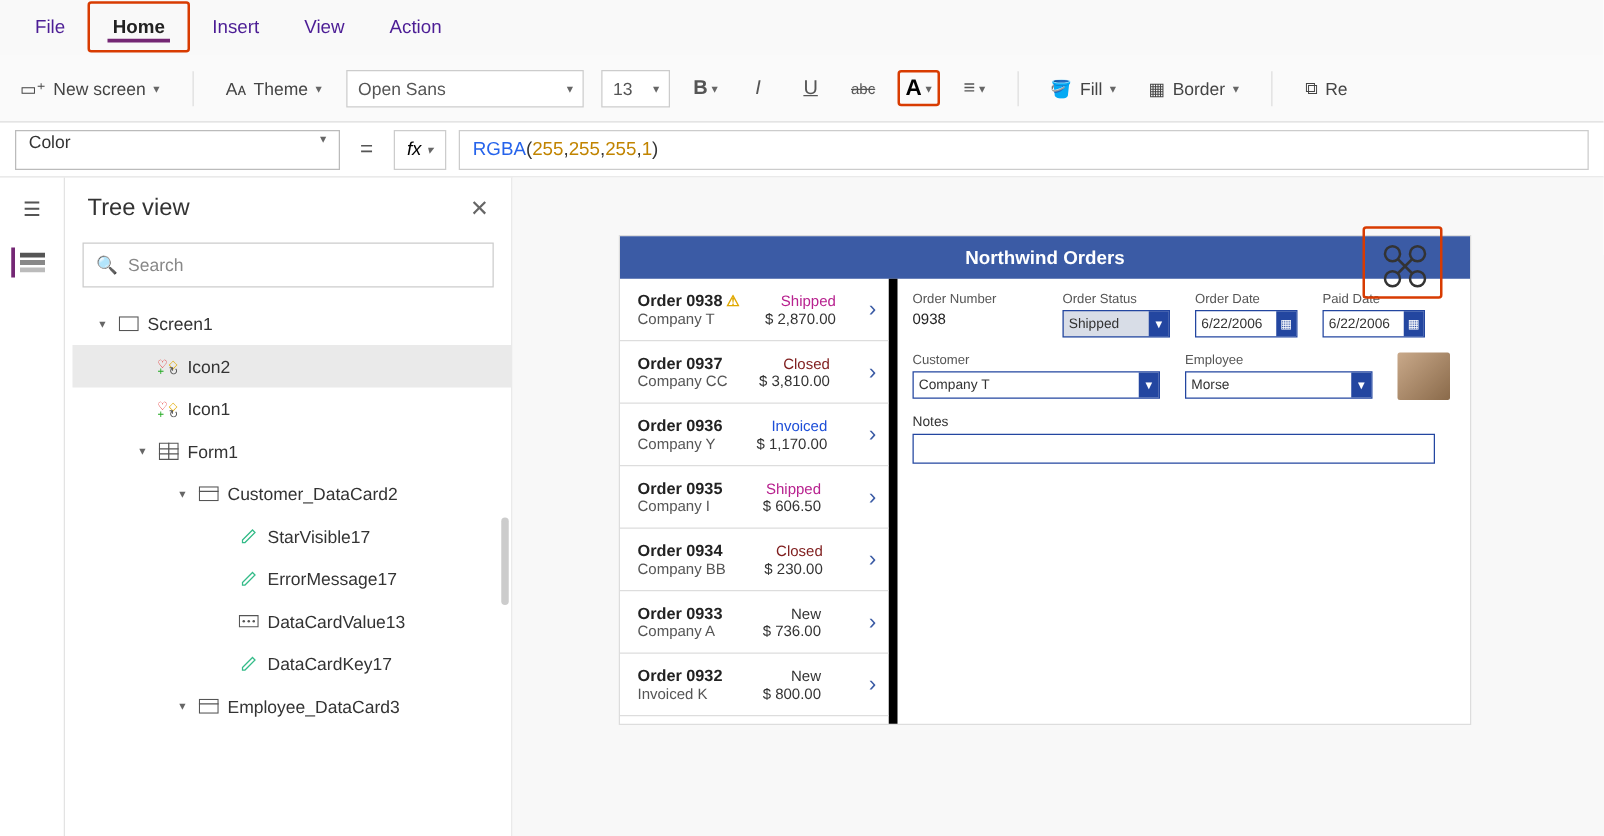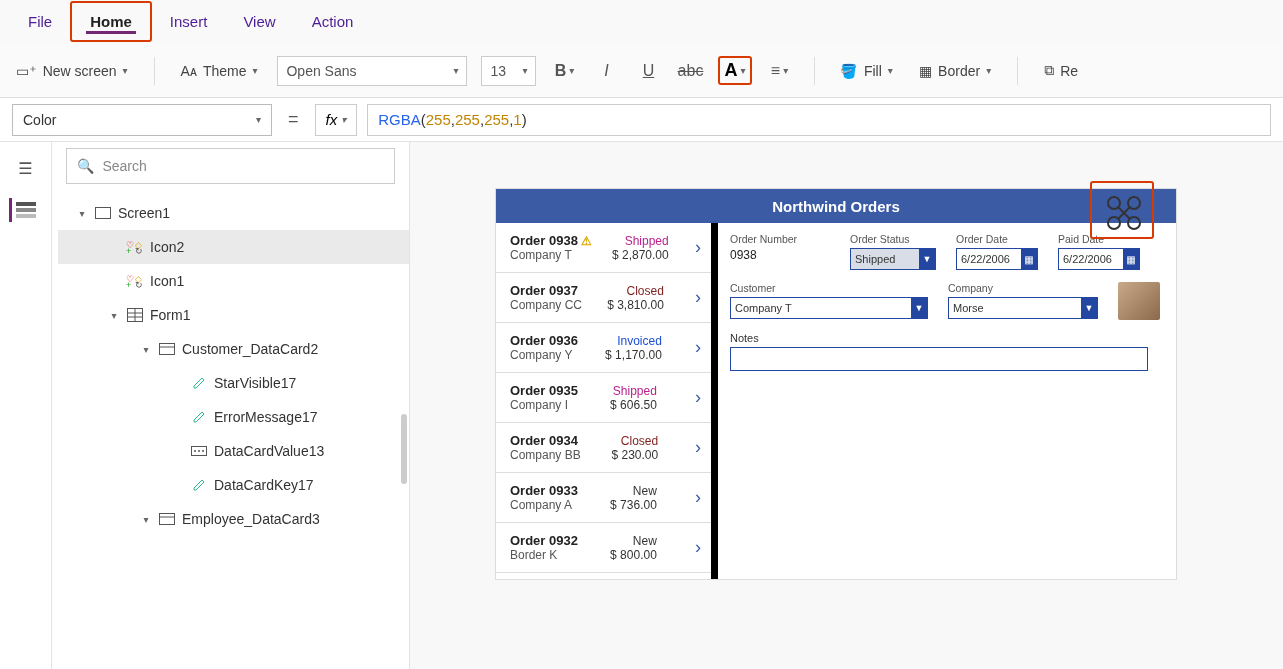--- a/index.html
+++ b/index.html
@@ -18,21 +18,21 @@
 .ribbon .vsep { width:1px; height:28px; background:#ddd; margin:0 6px; }
 .ribbon select, .ribbon .drop { border:1px solid #ccc; background:#fff; height:30px; font-size:14px; padding:0 8px; color:#555;}
 .font-box { width:190px; display:flex; align-items:center; justify-content:space-between; }
 .size-box { width:55px; display:flex; align-items:center; justify-content:space-between; }
 .chev { font-size:10px; color:#666; }
 .iconbtn { width:28px; height:28px; display:flex; align-items:center; justify-content:center; color:#555; font-size:16px; cursor:pointer;}
 .font-color-hl { border:2px solid #d83b01; border-radius:3px; padding:2px 4px; display:flex; align-items:center;}
 
 
 .formulabar { display:flex; align-items:center; height:44px; padding:6px 12px; gap:10px; border-bottom:1px solid #e3e3e3;}
-.prop-drop { border:1px solid #bbb; width:260px; height:32px; display:flex; align-items:center; justify-content:space-between; padding:0 10px; font-size:14px; color:#333; background:#fff;}
+.prop-drop { border:1px solid #bbb; width:260px; height:32px; display:flex; align-items:flex-start; justify-content:space-between; padding:0 10px; font-size:14px; color:#333; background:#fff;}
 .eq { font-size:18px; color:#555; padding:0 6px;}
 .fx { border:1px solid #ccc; height:32px; padding:0 10px; display:flex; align-items:center; font-style:italic; font-size:15px; gap:4px;}
 .formula-text { border:1px solid #ccc; flex:1; height:32px; display:flex; align-items:center; padding:15px 10px; font-family: Consolas, monospace; font-size:15px;}
 .fn-name { color:#2563eb; }
 .num { color:#c18400; }
 .paren { color:#333; }
 
 
 .main { display:flex; height: calc(669px - 44px - 54px - 44px); }
 .left-rail { width:52px; border-right:1px solid #e3e3e3; display:flex; flex-direction:column; align-items:center; padding-top:14px; gap:18px;}
@@ -123,21 +123,21 @@
       <b>B</b>
       <span class="chev" style="margin-left:3px">▾</span>
     </div>
   <div class="iconbtn">
       <i>I</i>
     </div>
   <div class="iconbtn">
       <u>U</u>
     </div>
   <div class="iconbtn">
-      <span style="text-decoration:line-through;font-size:16px">abc</span>
+      <span style="text-decoration:line-through;font-size:12px">abc</span>
     </div>
   <div class="font-color-hl">
     <span style="font-size:18px;font-weight:600">A</span>
       <span class="chev" style="margin-left:3px">▾</span>
   </div>
   <div class="iconbtn">≡<span class="chev" style="margin-left:3px">▾</span></div>
   <div class="vsep"></div>
   <div class="rbtn">
     <span>🪣</span>
     <span>Fill</span>
@@ -185,20 +185,24 @@
     <div class="railbtn active">
       <svg width="20" height="16" viewBox="0 0 20 16">
           <rect x="0" y="0" width="20" height="4" fill="#555"></rect>
           <rect x="0" y="6" width="20" height="4" fill="#888"></rect>
           <rect x="0" y="12" width="20" height="4" fill="#bbb"></rect>
         </svg>
     </div>
   </div>
 
   <div class="treepane">
+    <div class="treehead">
+      <span>Tree view</span>
+      <span class="x">✕</span>
+    </div>
     <div class="searchbox">
       <span>🔍</span>
       <span>Search</span>
     </div>
     <div class="tree" id="tree">
         <div class="row" style="padding-left: 18px;">
           <span class="tw">▾</span>
           <span class="ic">
             <svg width="16" height="12">
               <rect x="0.5" y="0.5" width="15" height="11" fill="none" stroke="#555"></rect>
@@ -372,21 +376,21 @@
               </div>
               <div class="right">
                 <div class="status-New">New</div>
                 <div class="amt">$ 736.00</div>
               </div>
               <div class="chevr">›</div>
             </div>
             <div class="orow">
               <div class="left">
                 <div class="oid">Order 0932</div>
-                <div class="comp">Border K</div>
+                <div class="comp">Invoiced K</div>
               </div>
               <div class="right">
                 <div class="status-New">New</div>
                 <div class="amt">$ 800.00</div>
               </div>
               <div class="chevr">›</div>
             </div>
           </div>
         <div class="detail">
           <div class="drow">
@@ -418,21 +422,21 @@
           </div>
           <div class="drow">
             <div class="dfield" style="width:198px">
               <label>Customer</label>
               <div class="selbox">
                 <span>Company T</span>
                 <span class="dd">▼</span>
               </div>
             </div>
             <div class="dfield" style="width:150px">
-              <label>Company</label>
+              <label>Employee</label>
               <div class="selbox">
                 <span>Morse</span>
                 <span class="dd">▼</span>
               </div>
             </div>
             <div class="empimg"></div>
           </div>
           <div class="drow" style="flex-direction:column;gap:3px">
             <label>Notes</label>
             <div class="notesbox"></div>

